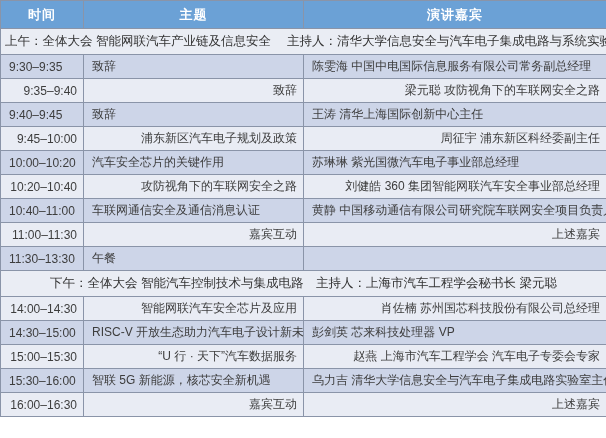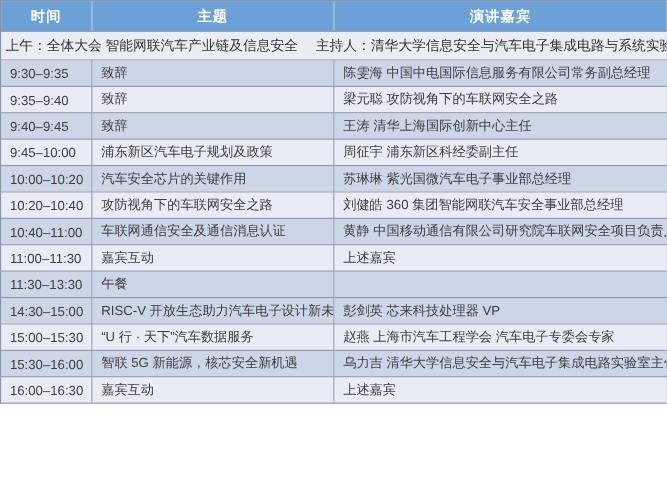--- a/index.html
+++ b/index.html
@@ -56,21 +56,21 @@
     padding: 0 4px;
   }
   tr.data-row td {
     color: var(--text);
     font-size: 12px;
     height: 24px;
     padding: 0 6px 0 8px;
     text-align: left;
   }
   tr.data-row.dark td { background: var(--row-dark); }
-  tr.data-row.light td { background: var(--row-light); }
+  tr.data-row.light td { background: var(--row-light); text-align: right; }
 </style>
 </head>
 <body>
 
 <div class="agenda-wrap">
   <table class="agenda">
     <colgroup>
       <col style="width:83px">
       <col style="width:220px">
       <col style="width:303px">
@@ -124,20 +124,28 @@
         <tr class="data-row light">
           <td>11:00–11:30</td>
           <td>嘉宾互动</td>
           <td>上述嘉宾</td>
         </tr>
         <tr class="data-row dark">
           <td>11:30–13:30</td>
           <td>午餐</td>
           <td></td>
         </tr>
+        <tr class="section-row">
+          <td colspan="3">下午：全体大会  智能汽车控制技术与集成电路　主持人：上海市汽车工程学会秘书长 梁元聪</td>
+        </tr>
+        <tr class="data-row light">
+          <td>14:00–14:30</td>
+          <td>智能网联汽车安全芯片及应用</td>
+          <td>肖佐楠 苏州国芯科技股份有限公司总经理</td>
+        </tr>
         <tr class="data-row dark">
           <td>14:30–15:00</td>
           <td>RISC-V 开放生态助力汽车电子设计新未来</td>
           <td>彭剑英 芯来科技处理器 VP</td>
         </tr>
         <tr class="data-row light">
           <td>15:00–15:30</td>
           <td>“U 行 · 天下”汽车数据服务</td>
           <td>赵燕 上海市汽车工程学会 汽车电子专委会专家</td>
         </tr>

